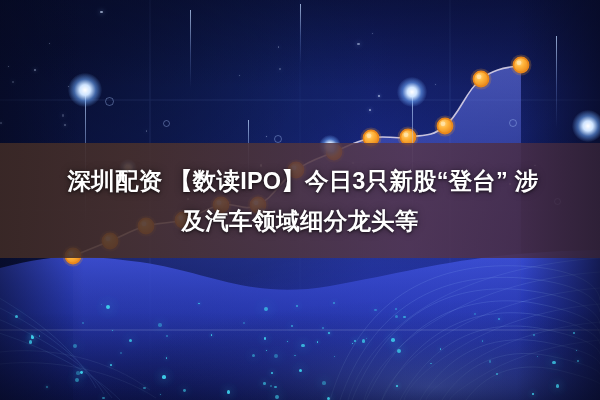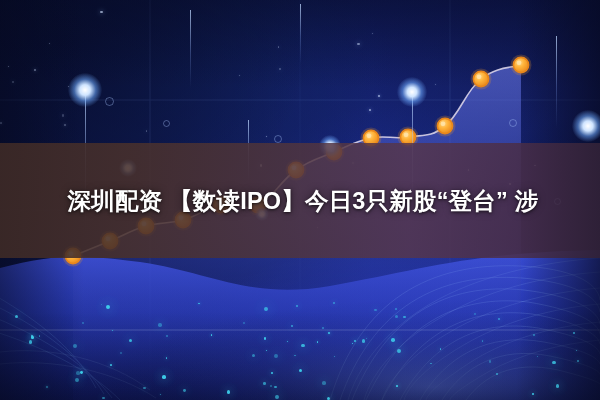--- a/index.html
+++ b/index.html
@@ -341,15 +341,16 @@
       <div class="spark" style="left: 468px; top: 169.4px; width: 1.2px; height: 1.2px; background: rgb(207, 224, 255); opacity: 0.53; box-shadow: rgb(159, 192, 255) 0px 0px 2.6px;"></div>
       <div class="spark" style="left: 61.9px; top: 114.3px; width: 2.3px; height: 2.3px; background: rgb(207, 224, 255); opacity: 0.23; box-shadow: rgb(159, 192, 255) 0px 0px 5.1px;"></div>
       <div class="spark" style="left: 238.6px; top: 75.3px; width: 0.8px; height: 0.8px; background: rgb(207, 224, 255); opacity: 0.4; box-shadow: rgb(159, 192, 255) 0px 0px 1.8px;"></div>
       <div class="spark" style="left: 434.9px; top: 83.6px; width: 0.9px; height: 0.9px; background: rgb(207, 224, 255); opacity: 0.42; box-shadow: rgb(159, 192, 255) 0px 0px 1.9px;"></div>
       <div class="spark" style="left: 265.9px; top: 136.4px; width: 0.8px; height: 0.8px; background: rgb(207, 224, 255); opacity: 0.55; box-shadow: rgb(159, 192, 255) 0px 0px 1.8px;"></div>
     </div>
 
   <div id="title-band"></div>
   <div id="title-text">
     <div id="title-line1">深圳配资 【数读IPO】今日3只新股“登台” 涉</div>
+    <div id="title-line2">及汽车领域细分龙头等</div>
   </div>
 
 </div>
 
 </body></html>

